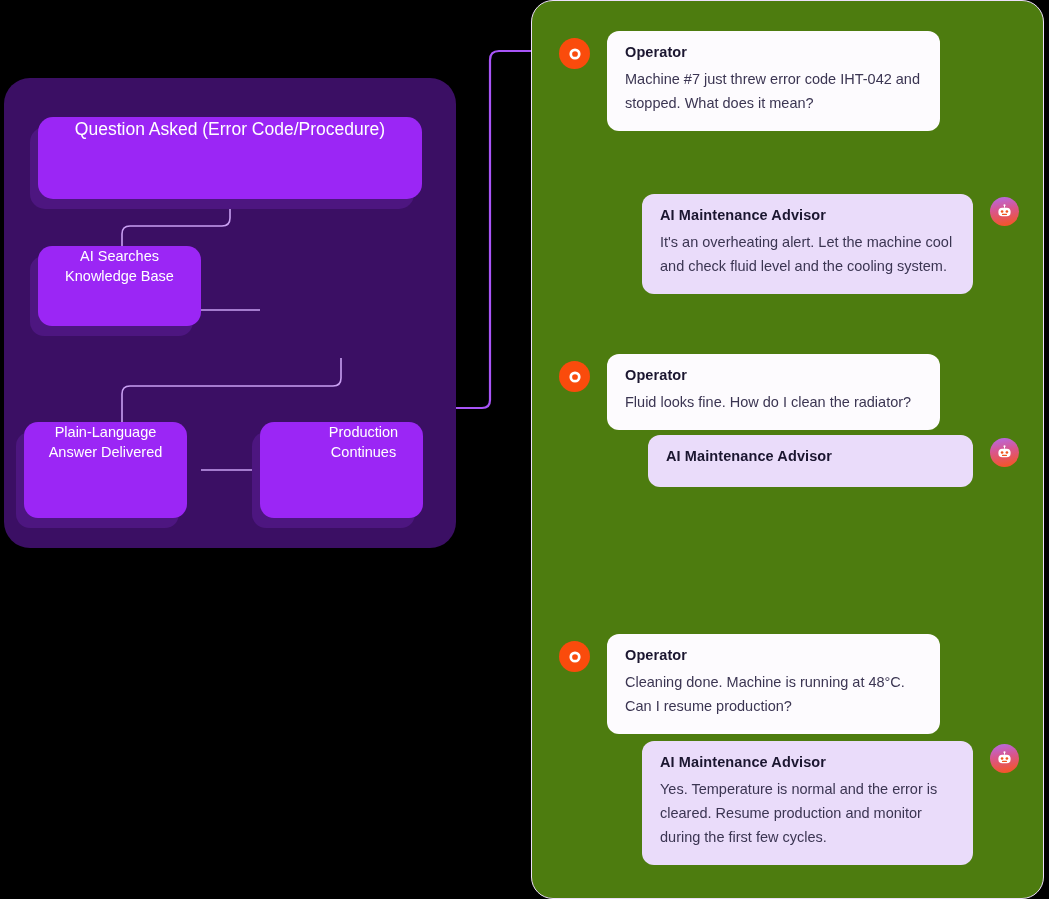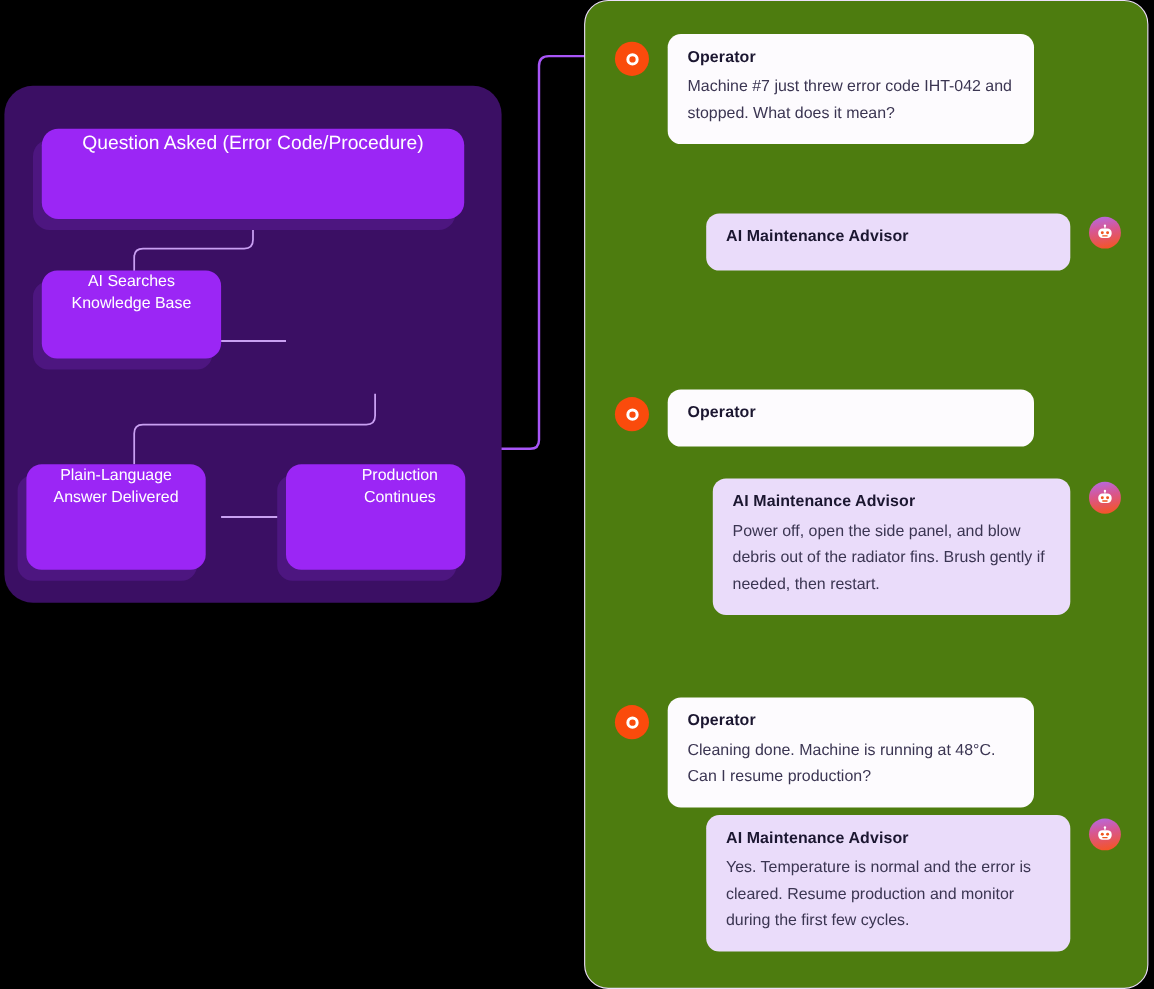--- a/index.html
+++ b/index.html
@@ -227,20 +227,21 @@
       </div>
       <div class="bubble bubble-operator">
         <div class="sender">Operator</div>
         <div class="body-text">Machine #7 just threw error code IHT-042 and stopped. What does it mean?</div>
       </div>
     </div>
 
     <div class="msg-row msg-ai" id="row-ai-1">
       <div class="bubble bubble-ai">
         <div class="sender">AI Maintenance Advisor</div>
+        <div class="body-text">It's an overheating alert. Let the machine cool and check fluid level and the cooling system.</div>
       </div>
       <div class="avatar avatar-ai">
         <svg width="17" height="17" viewBox="0 0 24 24" xmlns="http://www.w3.org/2000/svg">
           <circle cx="12" cy="3.2" r="1.5" fill="#FFFFFF"></circle>
           <rect x="11.3" y="4" width="1.4" height="2.6" fill="#FFFFFF"></rect>
           <rect x="3.4" y="6.6" width="17.2" height="12.2" rx="5.4" fill="#FFFFFF"></rect>
           <circle cx="8.6" cy="12" r="1.9" fill="#F0561E"></circle>
           <circle cx="15.4" cy="12" r="1.9" fill="#F0561E"></circle>
           <rect x="8.4" y="15.3" width="7.2" height="1.7" rx="0.85" fill="#F0561E"></rect>
         </svg>
@@ -248,27 +249,27 @@
     </div>
 
     <div class="msg-row msg-operator" id="row-op-2">
       <div class="avatar avatar-operator">
         <svg width="16" height="16" viewBox="0 0 24 24" xmlns="http://www.w3.org/2000/svg">
           <path d="M12 3.6a8.4 8.4 0 1 0 0 16.8 8.4 8.4 0 0 0 0-16.8zm0 4.1a4.3 4.3 0 1 1 0 8.6 4.3 4.3 0 0 1 0-8.6z" fill="#FFFFFF"></path>
         </svg>
       </div>
       <div class="bubble bubble-operator">
         <div class="sender">Operator</div>
+        <div class="body-text">Fluid looks fine. How do I clean the radiator?</div>
       </div>
     </div>
 
     <div class="msg-row msg-ai" id="row-ai-2">
       <div class="bubble bubble-ai">
         <div class="sender">AI Maintenance Advisor</div>
-        <div class="body-text">Power off, open the side panel, and blow debris out of the radiator fins. Brush gently if needed, then restart.</div>
       </div>
       <div class="avatar avatar-ai">
         <svg width="17" height="17" viewBox="0 0 24 24" xmlns="http://www.w3.org/2000/svg">
           <circle cx="12" cy="3.2" r="1.5" fill="#FFFFFF"></circle>
           <rect x="11.3" y="4" width="1.4" height="2.6" fill="#FFFFFF"></rect>
           <rect x="3.4" y="6.6" width="17.2" height="12.2" rx="5.4" fill="#FFFFFF"></rect>
           <circle cx="8.6" cy="12" r="1.9" fill="#F0561E"></circle>
           <circle cx="15.4" cy="12" r="1.9" fill="#F0561E"></circle>
           <rect x="8.4" y="15.3" width="7.2" height="1.7" rx="0.85" fill="#F0561E"></rect>
         </svg>

